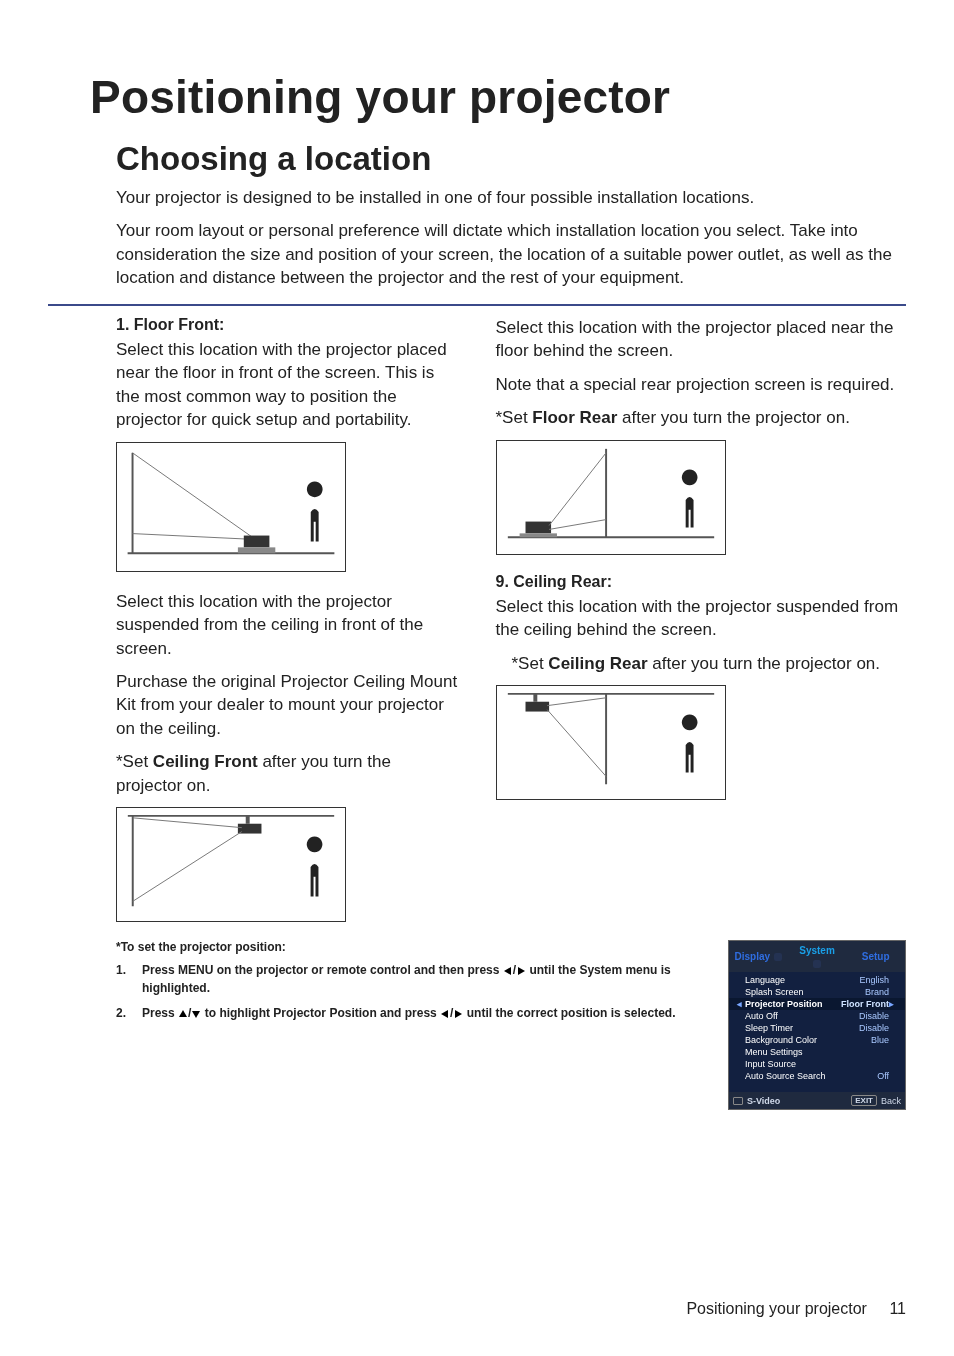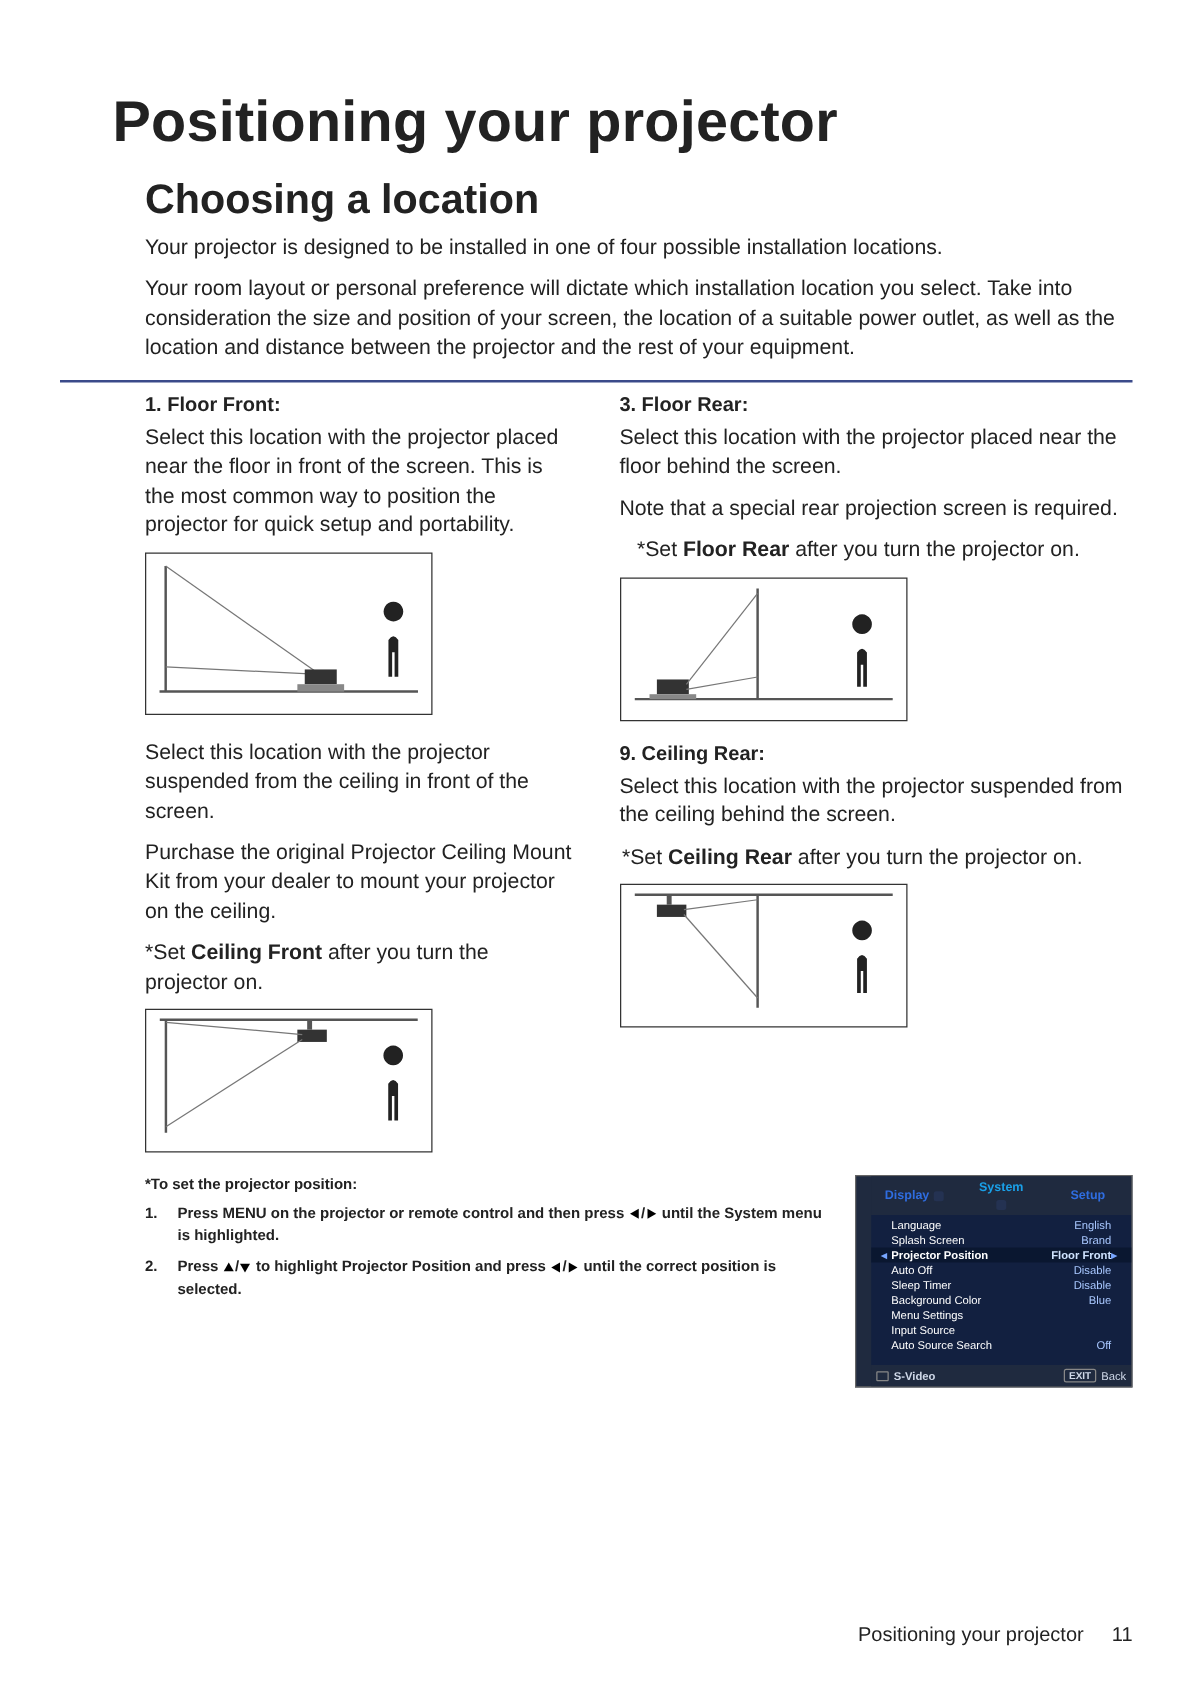--- a/index.html
+++ b/index.html
@@ -81,27 +81,26 @@
     line-height: 1.35;
     margin-bottom: 8px;
     font-weight: 700;
   }
   .foot-step .num { width: 14px; flex: none; }
   .foot-step .txt { flex: 1; }
   .icon-inline { display: inline-block; vertical-align: -2px; }
   .icon-inline svg { width: 10px; height: 10px; }
   
   .osd {
-    width: 222px;
+    width: 178px;
     border: 1px solid #666;
     font-family: Arial, Helvetica, sans-serif;
     font-size: 9px;
     color: #fff;
     background: #1f2a3f;
-    padding-left: 12px;
   }
   .osd-tabs {
     display: flex;
     background: #1f2a3f;
   }
   .osd-tab {
     flex: 1;
     text-align: center;
     padding: 4px 2px;
     font-weight: 700;
@@ -210,43 +209,42 @@
           <line x1="15" y1="10" x2="126" y2="20" stroke="#777"></line>
           <line x1="15" y1="95" x2="126" y2="24" stroke="#777"></line>
           <path d="M200 45 a8 8 0 1 1 0.1 0 M196 60 q4 -6 8 0 v30 h-3 v-20 h-2 v20 h-3 z" fill="#222"></path>
         </svg>
       </div>
     </div>
   </div>
 
   <div class="col">
     <div class="block">
-      <div class="head" style="margin-left:0">3.  Floor Rear:</div>
       <p style="margin-left:0">Select this location with the projector placed near the floor behind the screen.</p>
       <p style="margin-left:0">Note that a special rear projection screen is required.</p>
-      <p style="margin-left:14px" class="tight">
+      <p style="margin-left:0" class="tight">
         <span>*Set </span><span class="bold">Floor Rear</span><span> after you turn the projector on.</span>
       </p>
       <div class="diagram small" style="margin-left:0">
         <svg viewBox="0 0 230 115">
           <line x1="110" y1="8" x2="110" y2="98" stroke="#555" stroke-width="2"></line>
           <line x1="10" y1="98" x2="220" y2="98" stroke="#555" stroke-width="2"></line>
           <rect x="28" y="82" width="26" height="12" fill="#333"></rect>
           <rect x="22" y="94" width="38" height="4" fill="#888"></rect>
           <line x1="52" y1="86" x2="110" y2="12" stroke="#777"></line>
           <line x1="52" y1="90" x2="110" y2="80" stroke="#777"></line>
           <path d="M195 45 a8 8 0 1 1 0.1 0 M191 60 q4 -6 8 0 v28 h-3 v-18 h-2 v18 h-3 z" fill="#222"></path>
         </svg>
       </div>
     </div>
 
     <div class="block">
       <div class="head" style="margin-left:0">9.  Ceiling Rear:</div>
       <p style="margin-left:0">Select this location with the projector suspended from the ceiling behind the screen.</p>
-      <p style="margin-left:2px" class="tight">
+      <p style="margin-left:16px" class="tight">
         <span>*Set </span><span class="bold">Ceiling Rear</span><span> after you turn the projector on.</span>
       </p>
       <div class="diagram small" style="margin-left:0">
         <svg viewBox="0 0 230 115">
           <line x1="110" y1="8" x2="110" y2="100" stroke="#555" stroke-width="2"></line>
           <line x1="10" y1="8" x2="220" y2="8" stroke="#555" stroke-width="2"></line>
           <rect x="36" y="8" width="4" height="8" fill="#555"></rect>
           <rect x="28" y="16" width="24" height="10" fill="#333"></rect>
           <line x1="50" y1="20" x2="110" y2="12" stroke="#777"></line>
           <line x1="50" y1="24" x2="110" y2="92" stroke="#777"></line>

